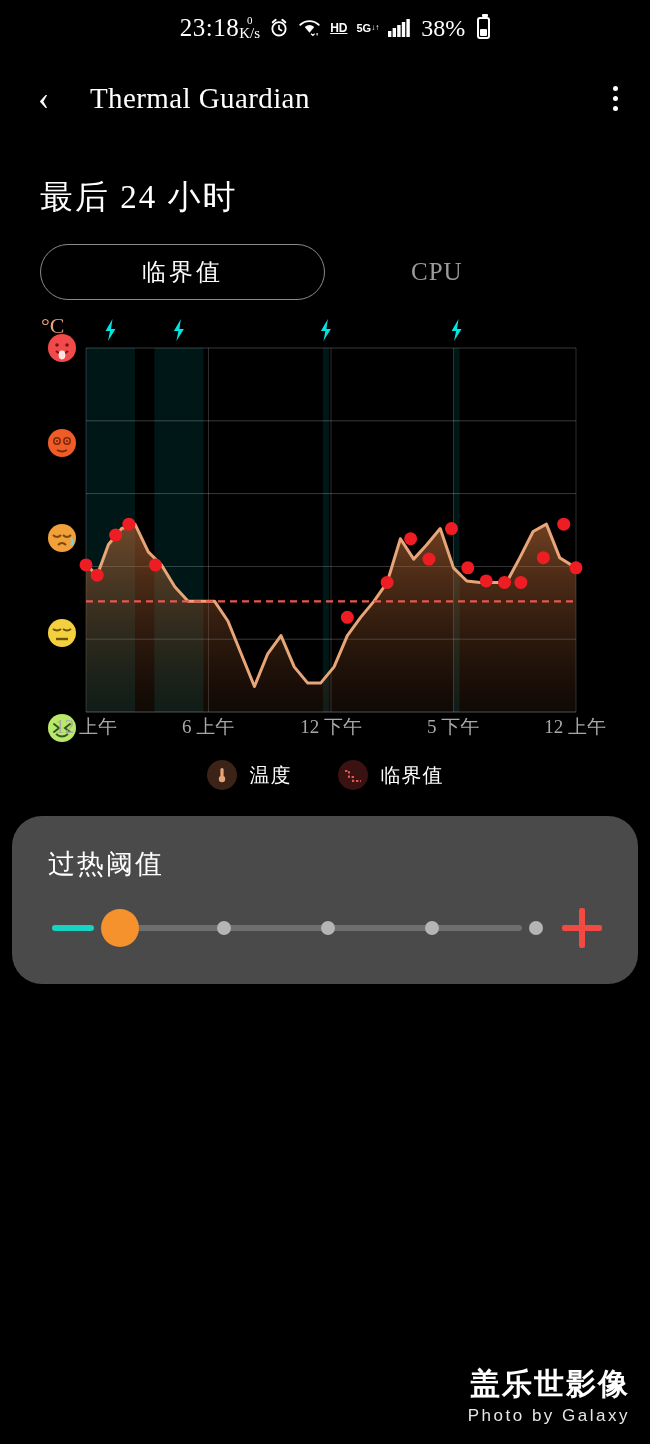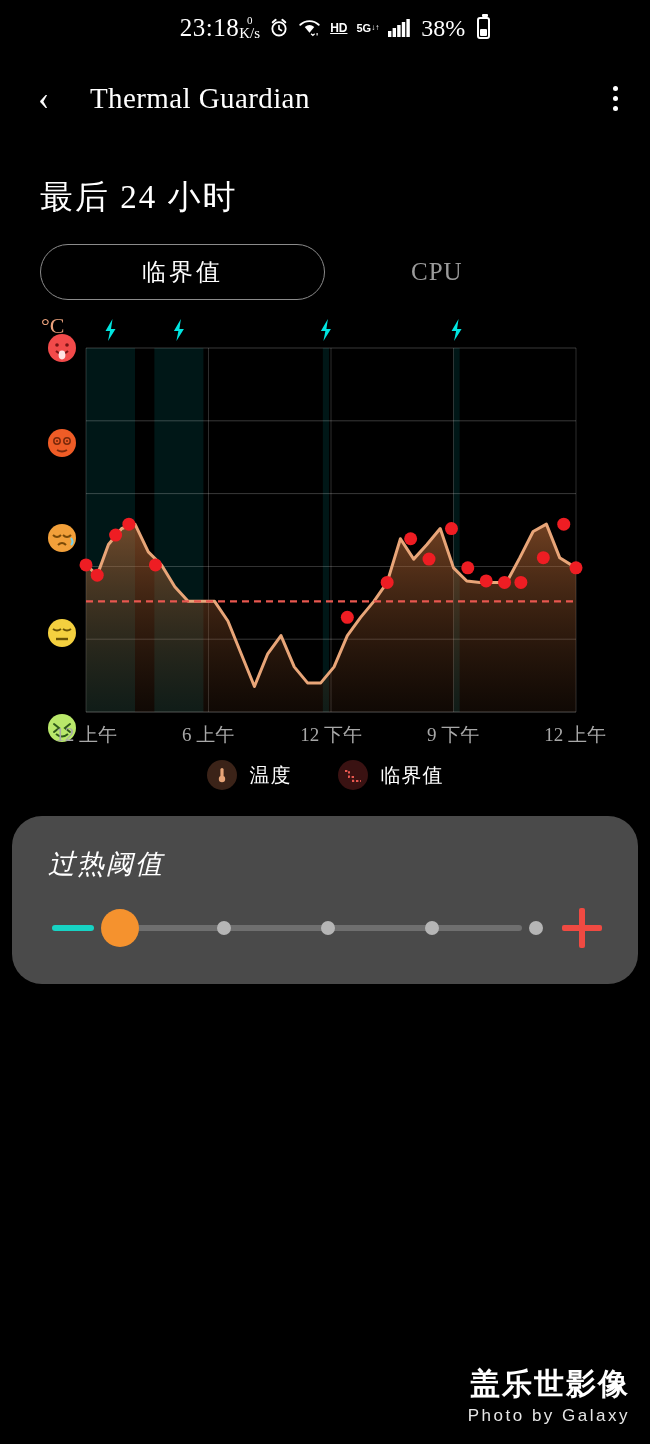--- a/index.html
+++ b/index.html
@@ -59,37 +59,37 @@
     padding:10px 18px;
   }
 
   
   .unit{ color:#e9a07b; font-size:22px; position:absolute; left:41px; top:313px; }
   .chart-wrap{ position:relative; width:650px; height:420px; margin-top:16px; }
   .chart-svg{ position:absolute; left:0; top:0; }
   .emoji-col{ position:absolute; left:47px; top:0; width:34px; }
   .emoji{ position:absolute; width:30px; height:30px; border-radius:50%; left:0; }
 
-  .xlabels{ position:absolute; left:0; top:398px; width:542px; height:30px;margin-top:8px; }
+  .xlabels{ position:absolute; left:0; top:398px; width:542px; height:30px; }
   .xlabel{ position:absolute; font-size:19px; color:#a8a8a8; transform:translateX(-50%); white-space:nowrap;}
 
   
   .legend{ display:flex; justify-content:center; align-items:center; gap:46px; margin-top:24px; }
   .lg-item{ display:flex; align-items:center; gap:13px; }
   .lg-dot{ width:30px; height:30px; border-radius:50%; display:flex; align-items:center; justify-content:center; }
   .lg-temp{ background:#3b2318; }
   .lg-thr{ background:#3a1212; }
   .lg-text{ font-size:20px; color:#fff; letter-spacing:1px; }
 
   
   .card{
     margin:26px 12px 0 12px; background:#4a4a4a; border-radius:30px;
     padding:30px 36px 36px 36px;
   }
-  .card-title{ font-size:27px; color:#fff; letter-spacing:2px;font-style:italic; }
+  .card-title{ font-size:27px; color:#fff; letter-spacing:2px; }
   .slider-row{ display:flex; align-items:center; margin-top:26px; }
   .minus{ width:42px; height:6px; background:#17d3c4; border-radius:3px; margin-left:4px; }
   .track-wrap{ position:relative; flex:1; height:40px; margin:0 26px; display:flex; align-items:center; }
   .track{ position:absolute; left:14px; right:14px; height:6px; background:#6f6f6f; border-radius:3px; }
   .tick{ position:absolute; width:14px; height:14px; border-radius:50%; background:#b5b5b5; transform:translate(-50%,-50%); top:50%; }
   .thumb{ position:absolute; width:38px; height:38px; border-radius:50%; background:#f5922e; transform:translate(-50%,-50%); top:50%; cursor:pointer; }
   .plus{ position:relative; width:40px; height:40px; cursor:pointer; }
   .plus::before,.plus::after{ content:""; position:absolute; background:#f04a42; border-radius:2px; }
   .plus::before{ left:0; top:17px; width:40px; height:6px; }
   .plus::after{ top:0; left:17px; width:6px; height:40px; }
@@ -261,21 +261,21 @@
         <path d="M7 11 l5 4 -5 4M23 11 l-5 4 5 4" stroke="#2f5a1a" stroke-width="2" fill="none" stroke-linecap="round"></path>
         <path d="M9 21 q6 5 12 0" stroke="#2f5a1a" stroke-width="2" fill="none"></path>
       </svg>
     </div>
   </div>
 
   <div class="xlabels">
     <div class="xlabel" style="left:86px;">12 上午</div>
     <div class="xlabel" style="left:208px;">6 上午</div>
     <div class="xlabel" style="left:331px;">12 下午</div>
-    <div class="xlabel" style="left:453px;">9 下午</div>
+    <div class="xlabel" style="left:453px;">5 下午</div>
     <div class="xlabel" style="left:575px;">12 上午</div>
   </div>
 </div>
 
 <div class="legend">
   <div class="lg-item">
     <span class="lg-dot lg-temp">
       <svg width="18" height="18" viewBox="0 0 18 18">
         <rect x="7.4" y="2" width="3.2" height="9" rx="1.6" fill="#e8a578"></rect>
         <circle cx="9" cy="13" r="3.2" fill="#e8a578"></circle>

